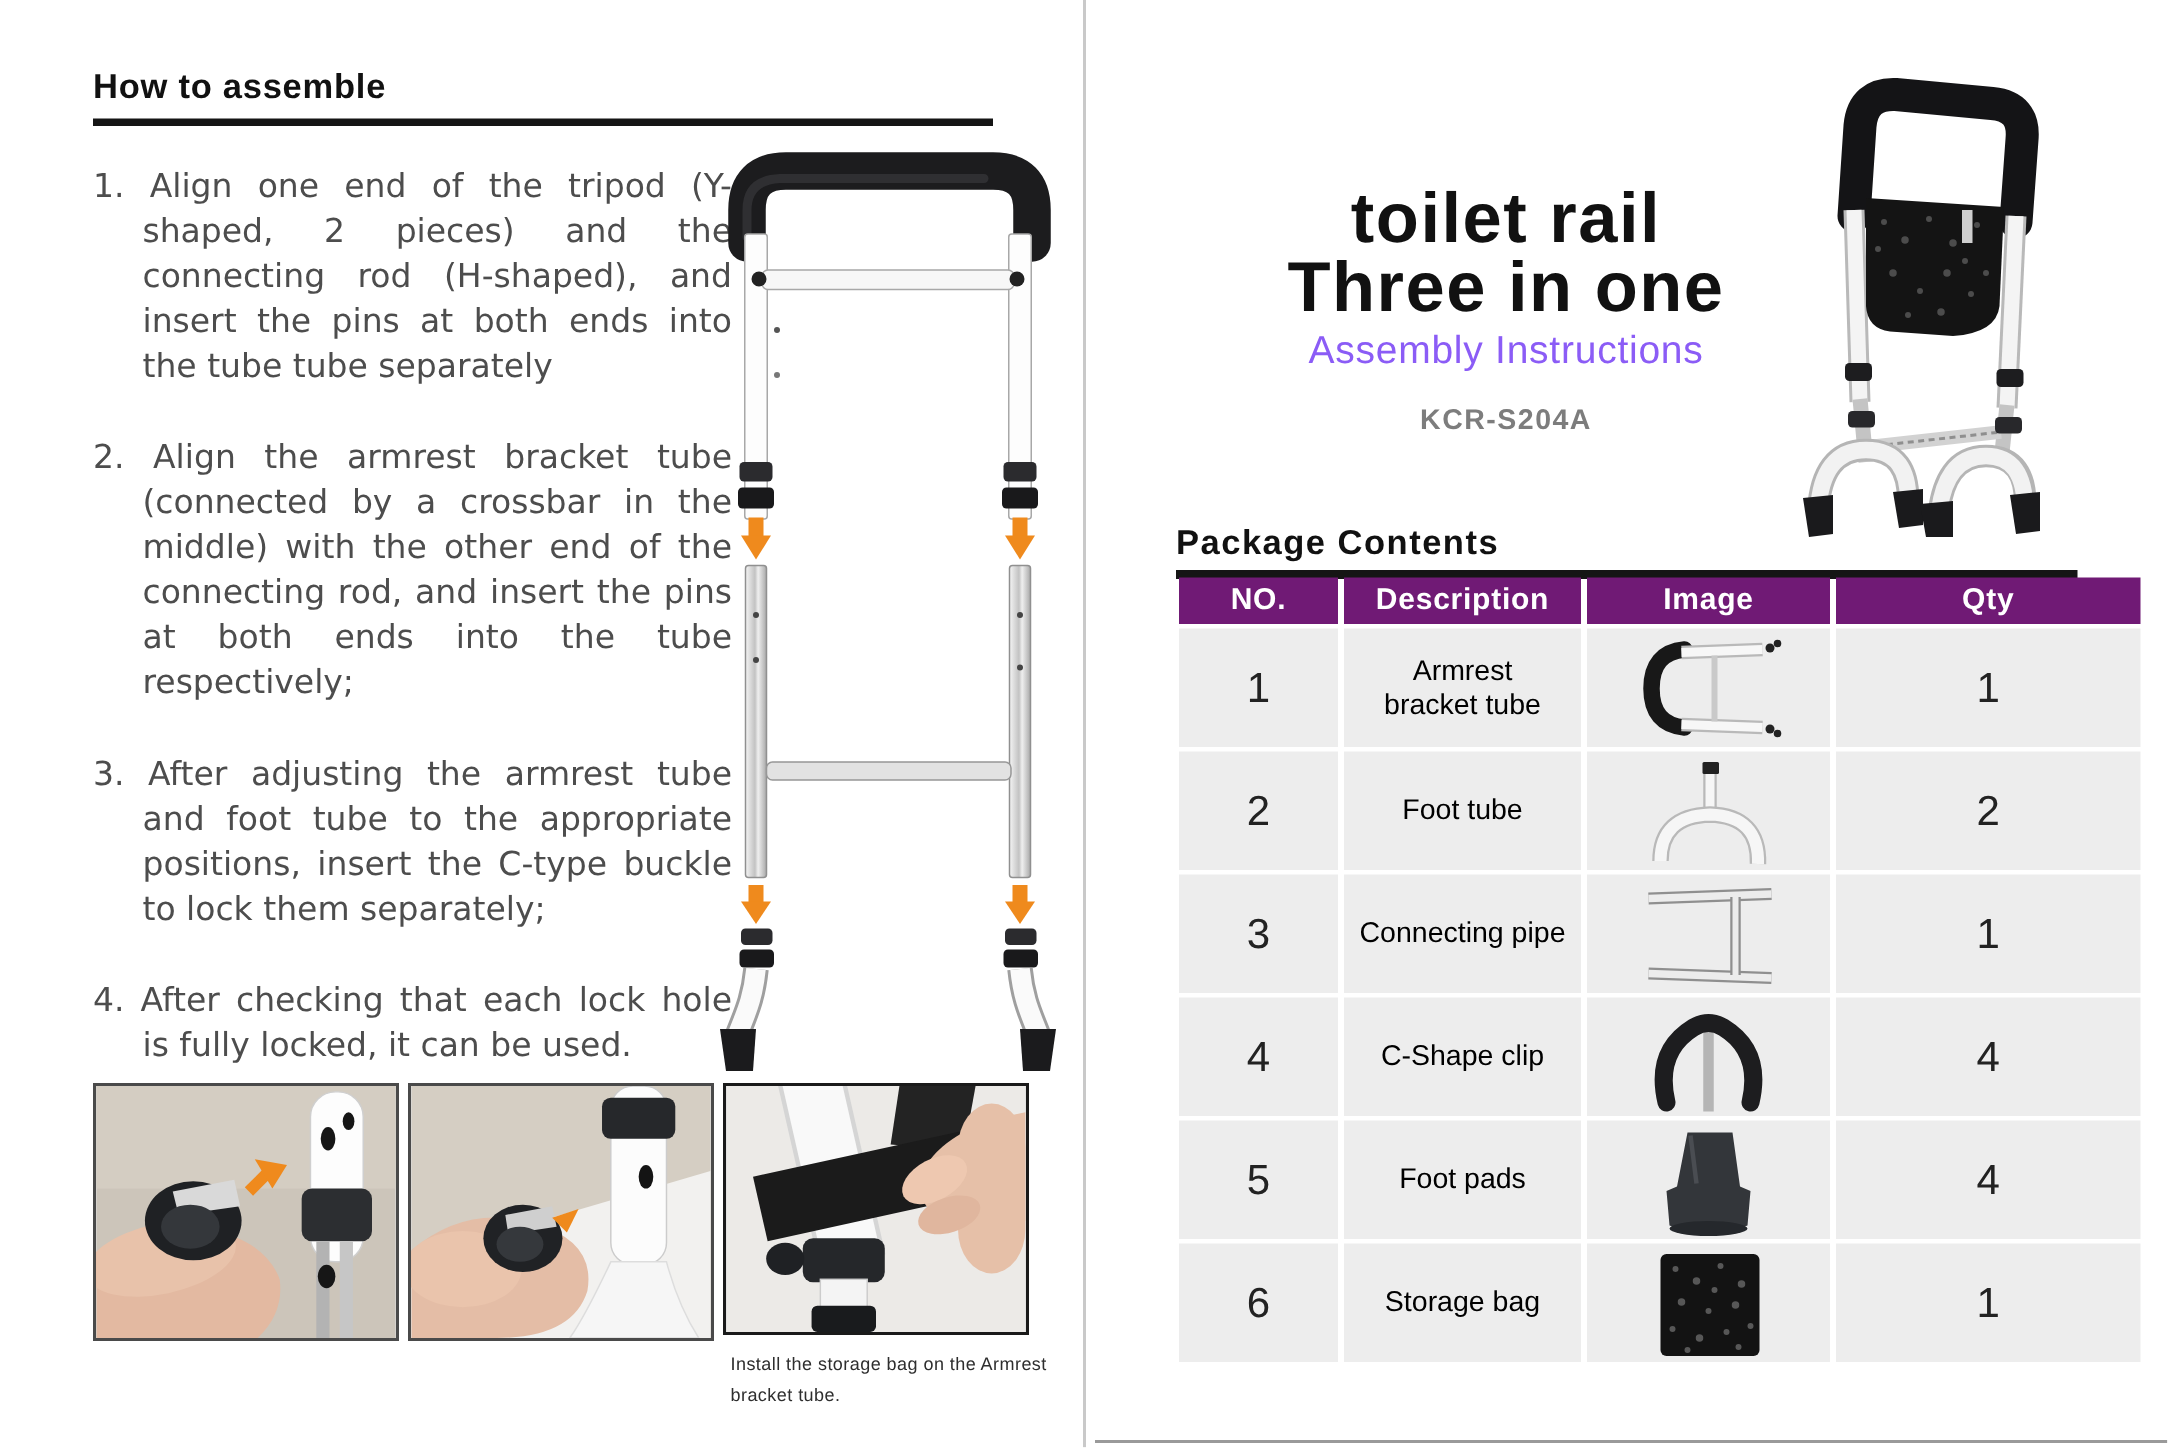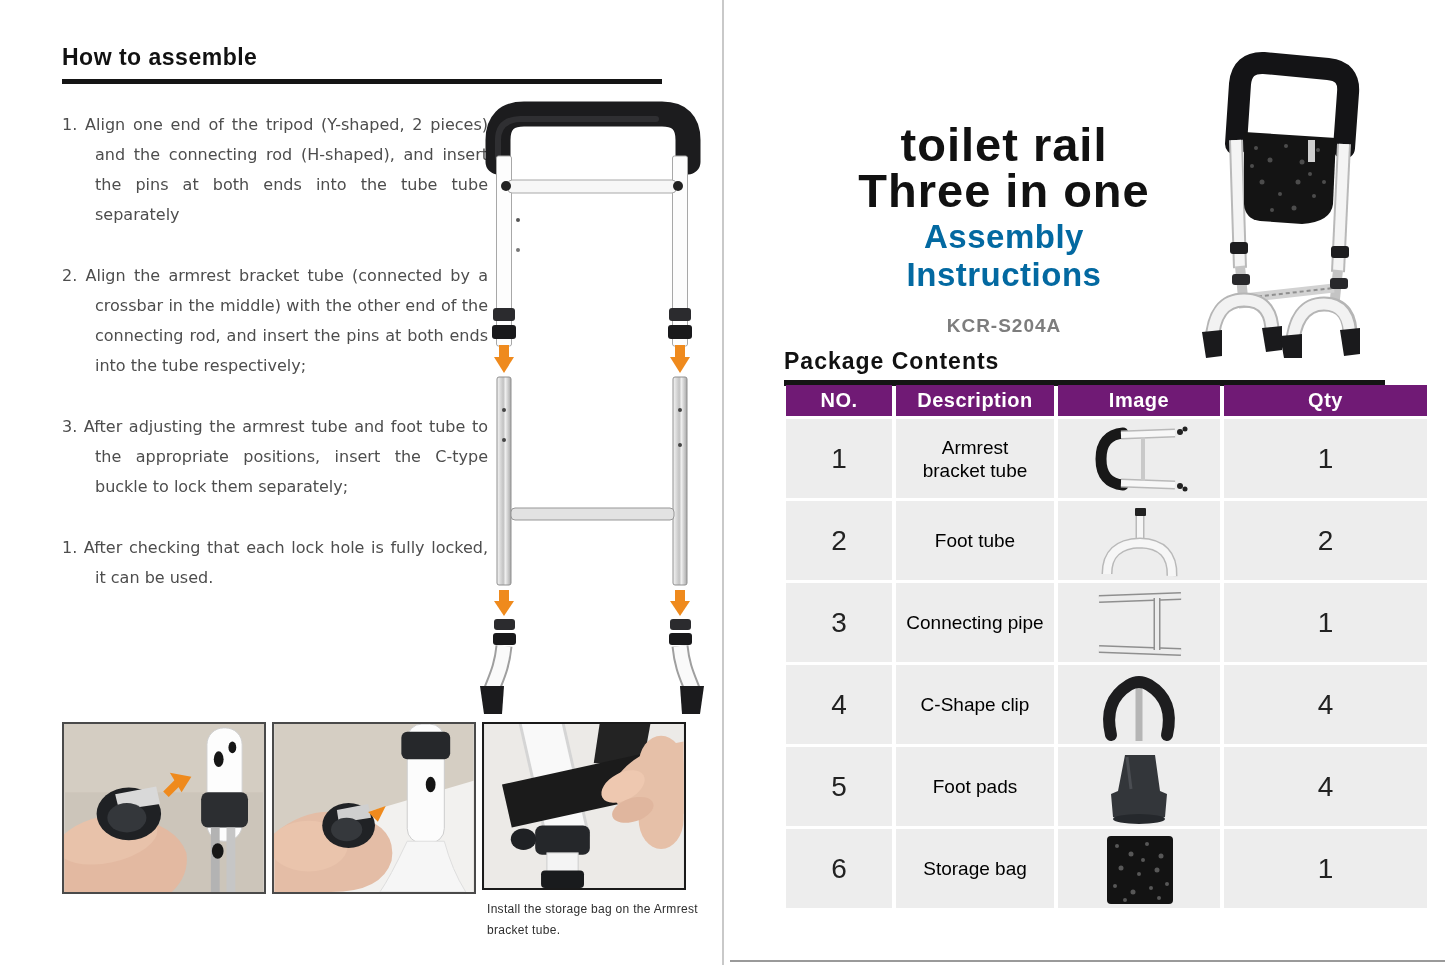--- a/index.html
+++ b/index.html
@@ -11,41 +11,41 @@
   
   .left-page { position:absolute; left:0; top:0; width:794px; height:965px; }
   .howto-heading {
     position:absolute; left:62px; top:44px; width:600px;
     font-size:23px; font-weight:bold; color:#111;
     padding-bottom:8px; border-bottom:5px solid #151515; letter-spacing:0.5px;
   }
   .steps { position:absolute; left:62px; top:110px; width:426px; }
   .step {
     font-family:"DejaVu Sans", sans-serif;
-    font-size:16px; line-height:30px; color:#4d4d4d;
+    font-size:22px; line-height:30px; color:#4d4d4d;
     text-align:justify; padding-left:33px; text-indent:-33px;
     margin-bottom:31px; white-space:normal;
   }
   .diagram-wrap { position:absolute; left:466px; top:100px; width:254px; height:618px; }
   .photos { position:absolute; left:62px; top:722px; display:flex; gap:6px; }
   .photo { border:2px solid #4a4a4a; background:#ddd; }
   .photo3 { border:2px solid #1a1a1a; }
   .photo-caption {
     position:absolute; left:487px; top:899px; width:218px;
     font-size:12px; line-height:21px; color:#2e2e2e; letter-spacing:0.3px;
   }
   
   .right-page {
     position:absolute; left:722px; top:0; width:723px; height:965px;
     border-left:2px solid #c9c9c9;
   }
   .right-bottom-line { position:absolute; left:6px; right:0; bottom:3px; height:2px; background:#9a9a9a; }
   .title-block { position:absolute; left:105px; top:122px; width:350px; text-align:center; }
   .title-line { font-size:47px; font-weight:bold; color:#111; line-height:46px; letter-spacing:1px; }
-  .subtitle   { font-size:33px; color:#0369a1; margin-top:4px; letter-spacing:0.5px;font-weight:bold; }
+  .subtitle   { font-size:26px; color:#8b5cf6; margin-top:4px; letter-spacing:0.5px; }
   .model      { font-size:19px; font-weight:bold; color:#7d7d7d; margin-top:21px; letter-spacing:1px; }
   .product-photo-wrap { position:absolute; left:428px; top:36px; width:262px; height:322px; }
   .pkg-heading {
     position:absolute; left:60px; top:348px; width:601px;
     font-size:23px; font-weight:bold; color:#111; letter-spacing:1px;
     padding-bottom:5px; border-bottom:6px solid #151515;
   }
   .pkg-table {
     position:absolute; left:58px; top:382px; width:649px;
     border-collapse:separate; border-spacing:4px 3px;
@@ -66,21 +66,21 @@
 <div class="sheet">
 
   <div class="left-page">
 
     <div class="howto-heading">How to assemble</div>
 
     <div class="steps">
       <p class="step">1. Align one end of the tripod (Y-shaped, 2 pieces) and the connecting rod (H-shaped), and insert the pins at both ends into the tube tube separately</p>
       <p class="step">2. Align the armrest bracket tube (connected by a crossbar in the middle) with the other end of the connecting rod, and insert the pins at both ends into the tube respectively;</p>
       <p class="step">3. After adjusting the armrest tube and foot tube to the appropriate positions, insert the C-type buckle to lock them separately;</p>
-      <p class="step">1. After checking that each lock hole is fully locked, it can be used.</p>
+      <p class="step">4. After checking that each lock hole is fully locked, it can be used.</p>
     </div>
 
     <div class="diagram-wrap">
       <svg width="254" height="618" viewBox="0 0 254 618">
         <defs>
           <linearGradient id="chromeG" x1="0" y1="0" x2="1" y2="0">
             <stop offset="0" stop-color="#f5f5f5"></stop>
               <stop offset="0.45" stop-color="#c2c2c2"></stop>
             <stop offset="0.6" stop-color="#efefef"></stop>
               <stop offset="1" stop-color="#a8a8a8"></stop>

